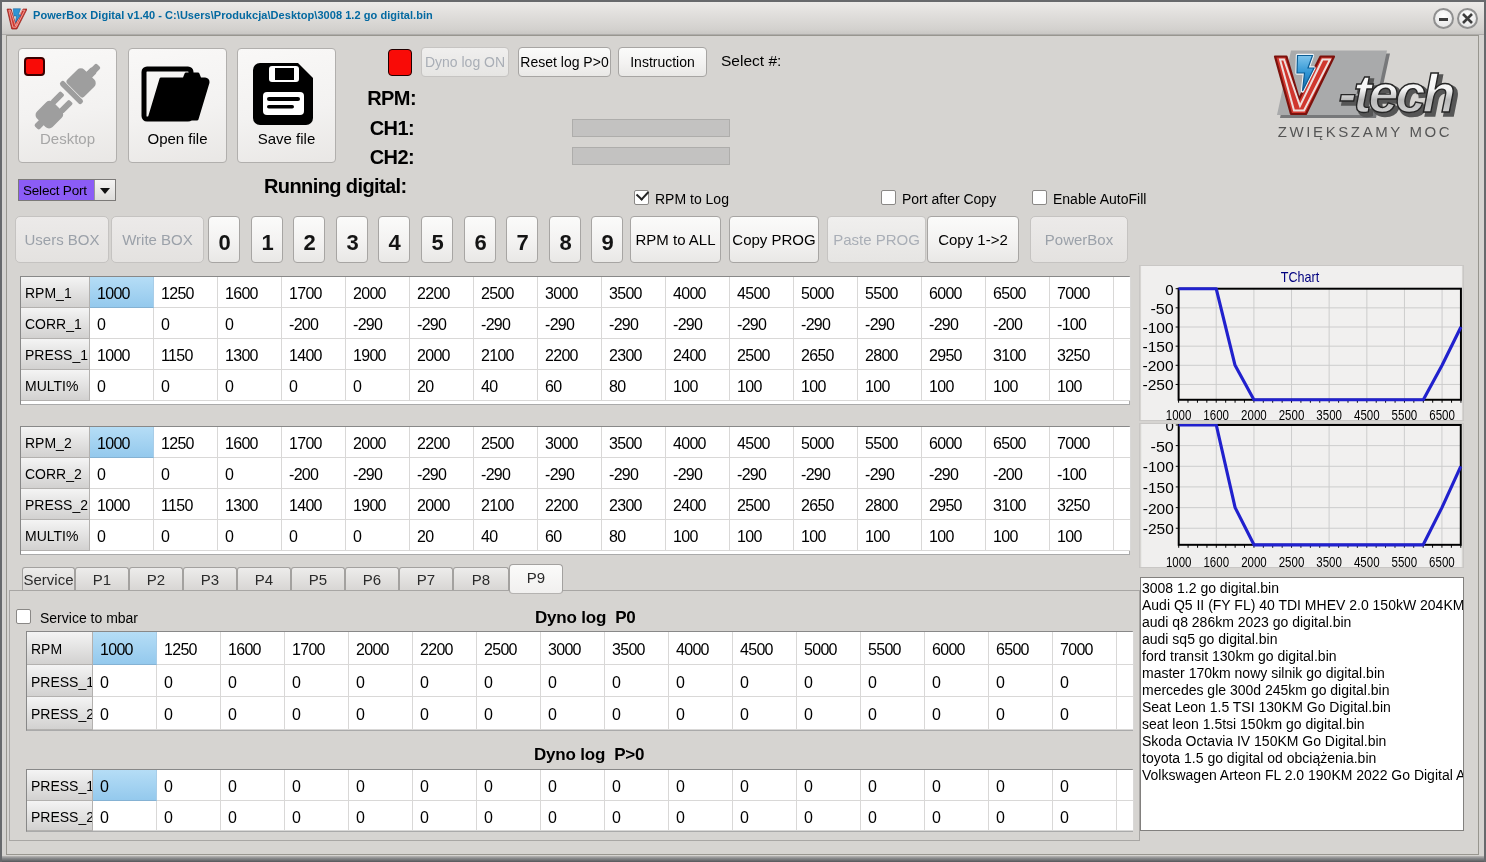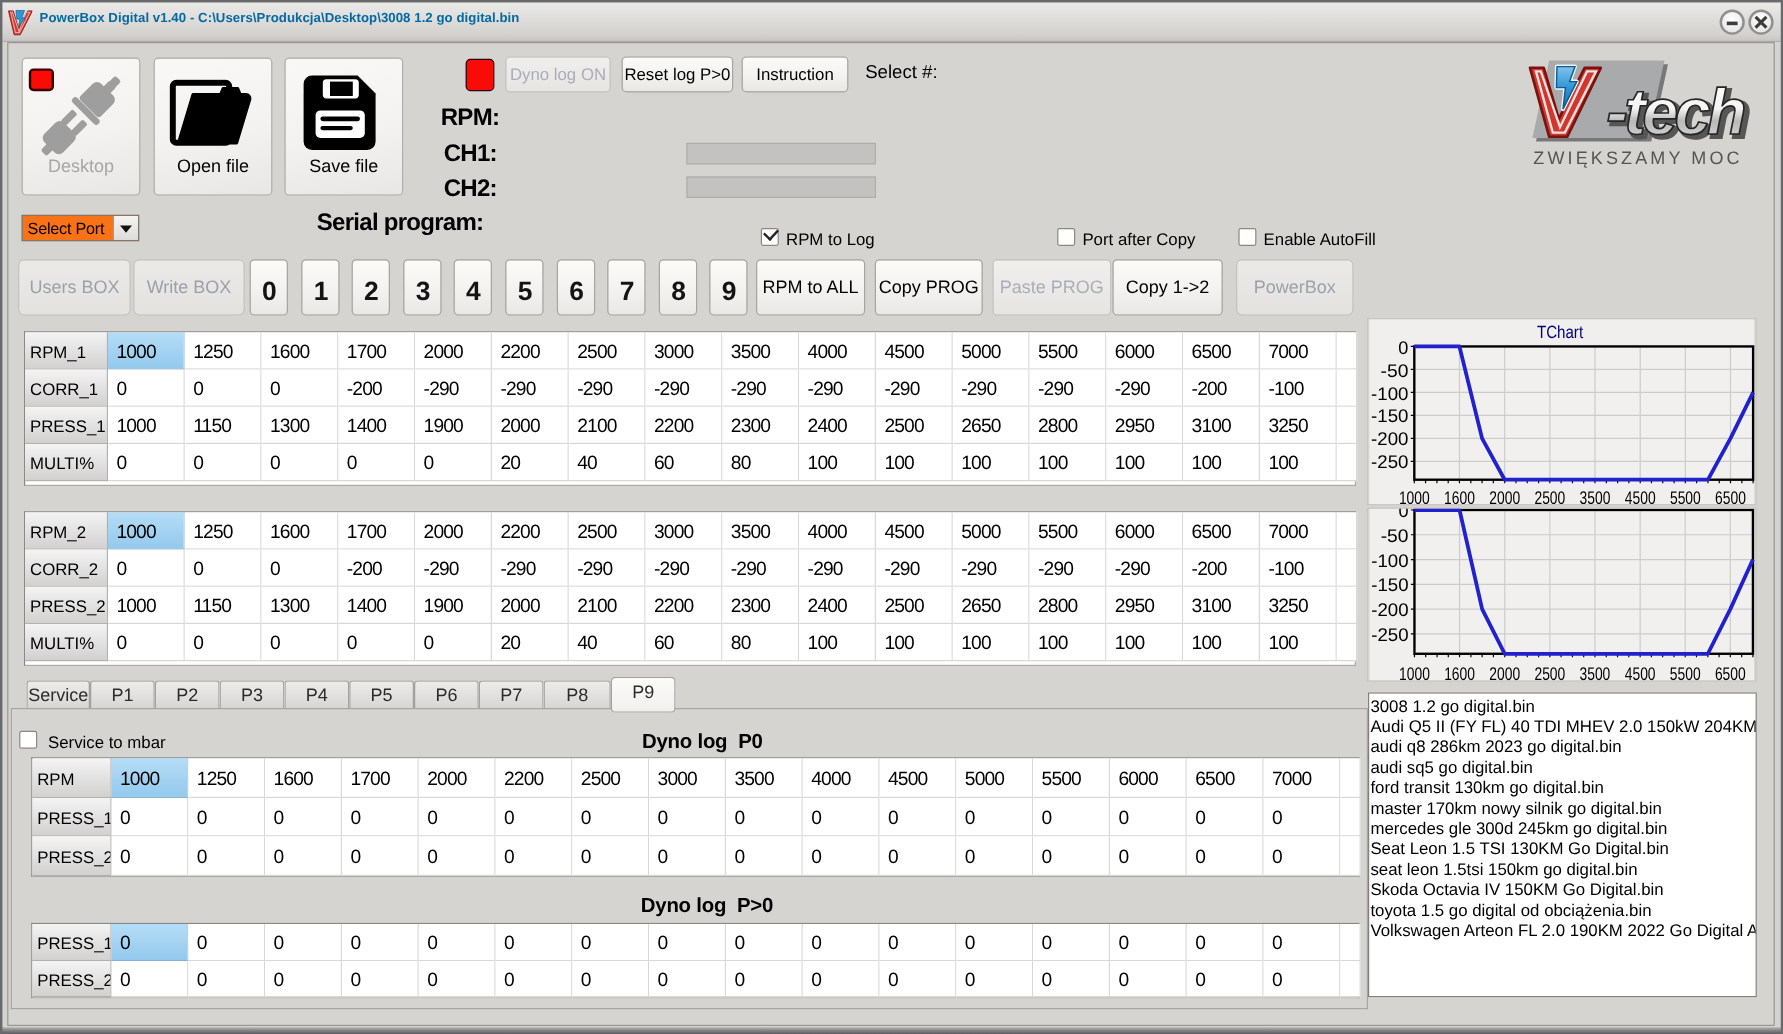--- a/index.html
+++ b/index.html
@@ -14,21 +14,21 @@
 #client{position:absolute;left:6px;top:35px;width:1473px;height:820px;border:1px solid #98968f;background:#d6d4d1}
 
 .bigbtn{position:absolute;width:99px;height:115px;border:1px solid #b1afad;border-radius:4px;background:linear-gradient(170deg,#f9f8f7,#f3f2f1 55%,#e9e7e5)}
 .bigbtn .cap{position:absolute;left:0;right:0;top:81px;text-align:center;font-size:15px;color:#000}
 
 .btn{position:absolute;border:1px solid #a7a5a3;border-radius:4px;background:linear-gradient(#fbfbfa,#f4f3f2 50%,#e9e8e6);font-size:15px;color:#000;text-align:center;white-space:nowrap}
 .btn.dim{color:#a9aeb6;border-color:#c6c4c2;background:linear-gradient(#f0efee,#e6e5e3)}
 .btn.flat{background:linear-gradient(#eceae9,#e4e2e0);border-color:#c5c3c1;color:#9ba1a9;border-radius:5px}
 .num{font-size:22px;font-weight:bold;color:#141414;line-height:52px !important;letter-spacing:-1px}
 
-#combo{position:absolute;left:18px;top:179px;width:98px;height:22px;background:#f97316;border:1px solid #7c7a78}
+#combo{position:absolute;left:18px;top:179px;width:98px;height:22px;background:#8b5cf6;border:1px solid #7c7a78}
 #combo .txt{position:absolute;left:4px;top:3px;font-size:13.5px;color:#000;letter-spacing:-0.2px}
 #combo .drop{position:absolute;right:0;top:0;width:21px;height:20px;border-left:1px solid #999;background:linear-gradient(#f5f4f3,#dddcda)}
 #combo .drop:after{content:"";position:absolute;left:4.5px;top:8px;border:5.5px solid transparent;border-top:6.5px solid #111}
 
 .redsq{position:absolute;background:#f90b07;border:2px solid #550000;border-radius:4px}
 
 .lab{position:absolute;font-size:20px;font-weight:bold;color:#000;letter-spacing:-0.6px;white-space:nowrap}
 .pbar{position:absolute;width:158px;height:18px;background:#c3c2c1;border:1px solid #aeadab}
 
 .cb{position:absolute;width:15px;height:15px;background:#fff;border:1px solid #8a8886;border-radius:2px;z-index:2}
@@ -108,21 +108,21 @@
 <div class="redsq" style="left:388px;top:49px;width:24px;height:27px;border-width:1.5px;border-color:#200000"></div>
 <div class="btn dim" style="left:421px;top:47px;width:88px;height:30px;line-height:28px;font-size:14px">Dyno log ON</div>
 <div class="btn" style="left:518px;top:47px;width:93px;height:30px;line-height:28px;font-size:14px">Reset log P&gt;0</div>
 <div class="btn" style="left:618px;top:47px;width:89px;height:30px;line-height:28px;font-size:14px">Instruction</div>
 <div class="abs" style="left:721px;top:52px;font-size:15.5px;color:#000">Select #:</div>
 <div class="lab" style="left:332px;top:87px;width:84px;text-align:right">RPM:</div>
 <div class="lab" style="left:332px;top:117px;width:82px;text-align:right">CH1:</div>
 <div class="lab" style="left:332px;top:146px;width:82px;text-align:right">CH2:</div>
 <div class="pbar" style="left:572px;top:119px"></div>
 <div class="pbar" style="left:572px;top:147px"></div>
-<div class="lab" style="left:264px;top:175px">Serial program:</div>
+<div class="lab" style="left:264px;top:175px">Running digital:</div>
 <div class="cb checked" style="left:634px;top:190px"></div>
 <div class="cblab" style="left:655px;top:191px">RPM to Log</div>
 <div class="cb" style="left:881px;top:190px"></div>
 <div class="cblab" style="left:902px;top:191px">Port after Copy</div>
 <div class="cb" style="left:1032px;top:190px"></div>
 <div class="cblab" style="left:1053px;top:191px">Enable AutoFill</div>
 <div class="btn dim flat" style="left:15px;top:216px;width:94px;height:47px;line-height:45px">Users BOX</div>
 <div class="btn dim flat" style="left:111px;top:216px;width:93px;height:47px;line-height:45px">Write BOX</div>
 <div class="btn num" style="left:208px;top:216px;width:32px;height:47px;line-height:45px">0</div>
 <div class="btn num" style="left:251px;top:216px;width:32px;height:47px;line-height:45px">1</div>

